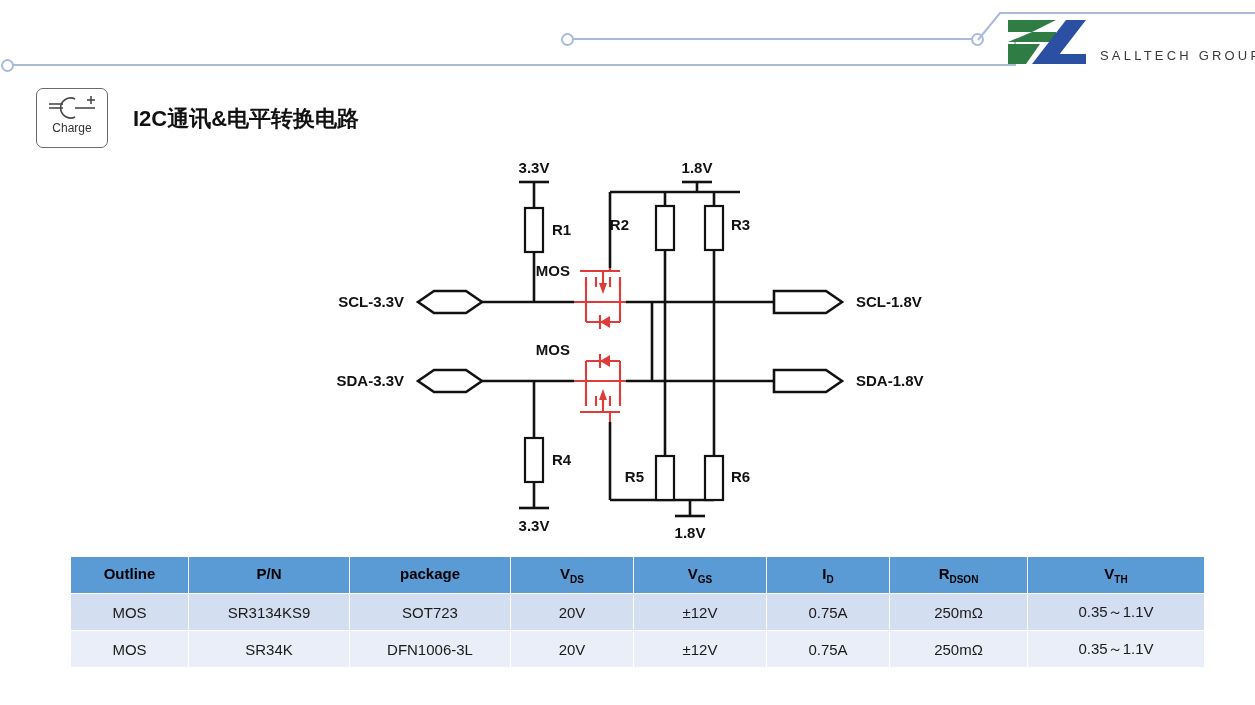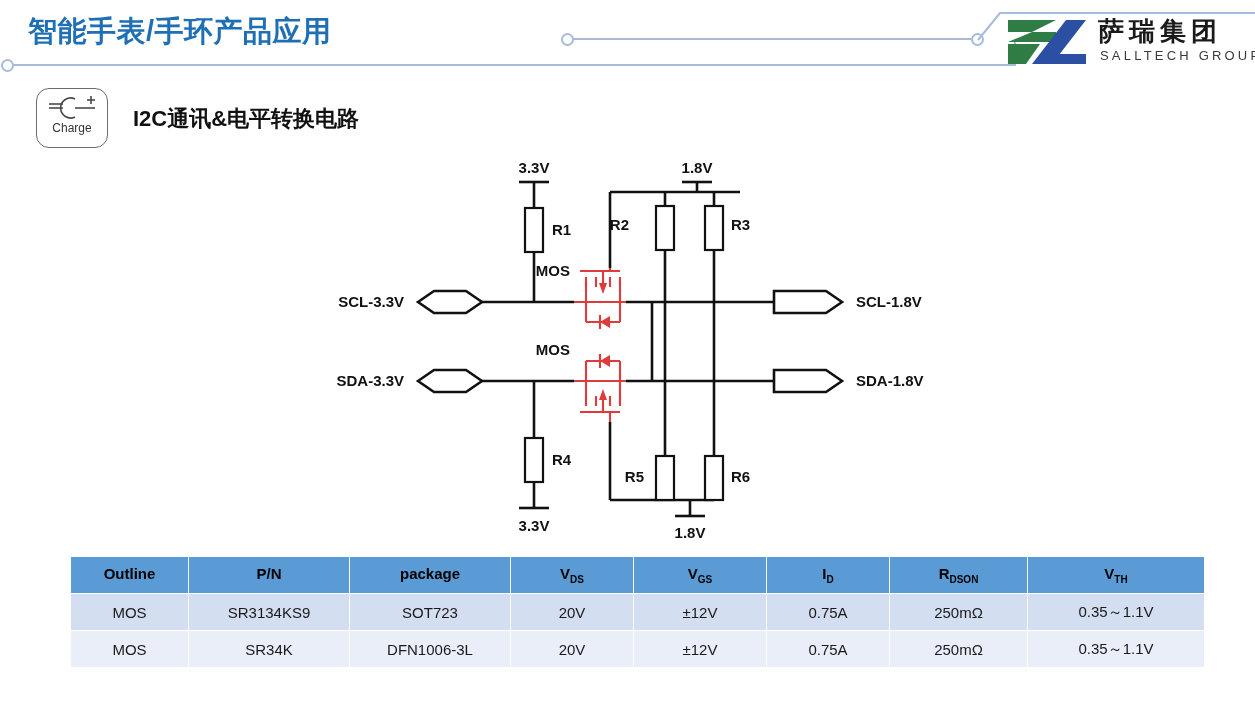--- a/index.html
+++ b/index.html
@@ -33,21 +33,21 @@
     letter-spacing:5px;white-space:nowrap;
   }
   #logo-text-en{
     position:absolute;left:94px;top:36px;
     font-size:13px;color:#3a3a3a;letter-spacing:3.2px;white-space:nowrap;
   }
 
   
   #charge-badge{
     position:absolute;left:36px;top:88px;width:70px;height:58px;
-    border:1.5px solid #6b6b6b;border-radius:13px;background:#fff;
+    border:1.5px solid #6b6b6b;border-radius:7px;background:#fff;
   }
   #charge-badge .glyph{position:absolute;left:0;top:6px;width:70px;height:26px;}
   #charge-label{
     position:absolute;left:0;top:32px;width:70px;text-align:center;
     font-size:12px;color:#333;
   }
   #section-title{
     position:absolute;left:133px;top:104px;
     font-size:22px;font-weight:bold;color:#111;white-space:nowrap;
   }
@@ -74,21 +74,20 @@
   }
   #spec-table tr.row-a td{background:#D3DEF0;}
   #spec-table tr.row-b td{background:#E9EEF8;}
   sub{font-size:10px;font-weight:bold;}
 </style>
 </head>
 <body>
 
 <div id="header">
 
-  <div id="page-title">智能手表/手环产品应用</div>
 
   <div class="deco-line" style="left:7px;top:64px;width:1008px;height:2px;"></div>
   <div class="deco-circle" style="left:1px;top:59px;width:13px;height:13px;"></div>
 
   <div class="deco-line" style="left:568px;top:38px;width:410px;height:2px;"></div>
   <div class="deco-circle" style="left:561px;top:33px;width:13px;height:13px;"></div>
   <div class="deco-circle" style="left:971px;top:33px;width:13px;height:13px;"></div>
 
   <div class="deco-line" style="left:1014px;top:39px;width:2px;height:27px;"></div>
 
@@ -98,21 +97,20 @@
 
   <div id="logo">
     <svg id="logo-mark" viewBox="0 0 82 48">
 
       <polygon points="2,2 50,2 26,14 50,14 50,24 2,24 26,14 2,14" fill="#2F7D45"></polygon>
       <polygon points="2,26 34,26 20,46 2,46" fill="#2F7D45"></polygon>
 
       <polygon points="60,2 80,2 46,46 26,46" fill="#2B4FA2"></polygon>
       <polygon points="46,36 80,36 80,46 40,46" fill="#2B4FA2"></polygon>
     </svg>
-    <div id="logo-text-cn">萨瑞集团</div>
     <div id="logo-text-en">SALLTECH GROUP</div>
   </div>
 </div>
 
 <div id="charge-badge">
   <svg class="glyph" viewBox="0 0 70 26">
     <line x1="12" y1="9" x2="26" y2="9" stroke="#4a4a4a" stroke-width="1.6"></line>
     <line x1="12" y1="13" x2="26" y2="13" stroke="#4a4a4a" stroke-width="1.6"></line>
     <path d="M38 4 A10 10 0 1 0 38 22" fill="none" stroke="#4a4a4a" stroke-width="1.6"></path>
     <line x1="38" y1="13" x2="58" y2="13" stroke="#4a4a4a" stroke-width="1.6"></line>

